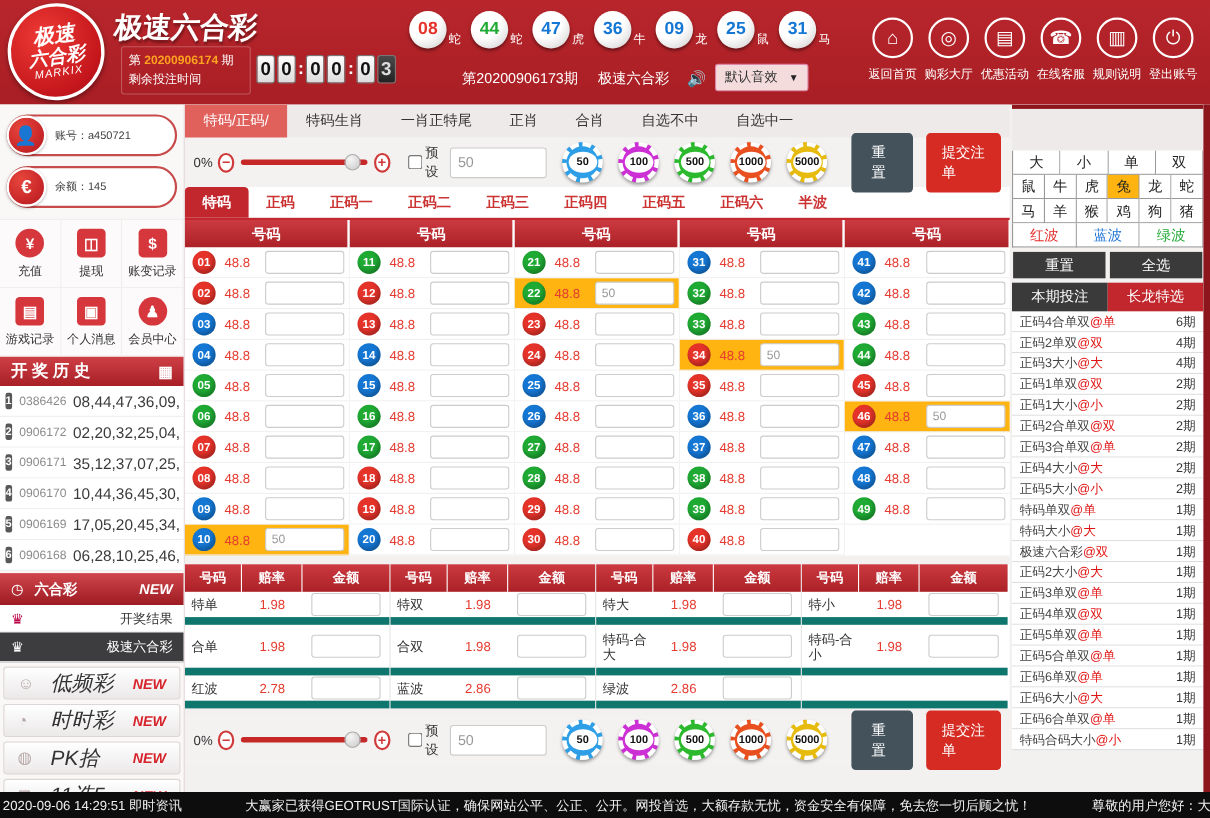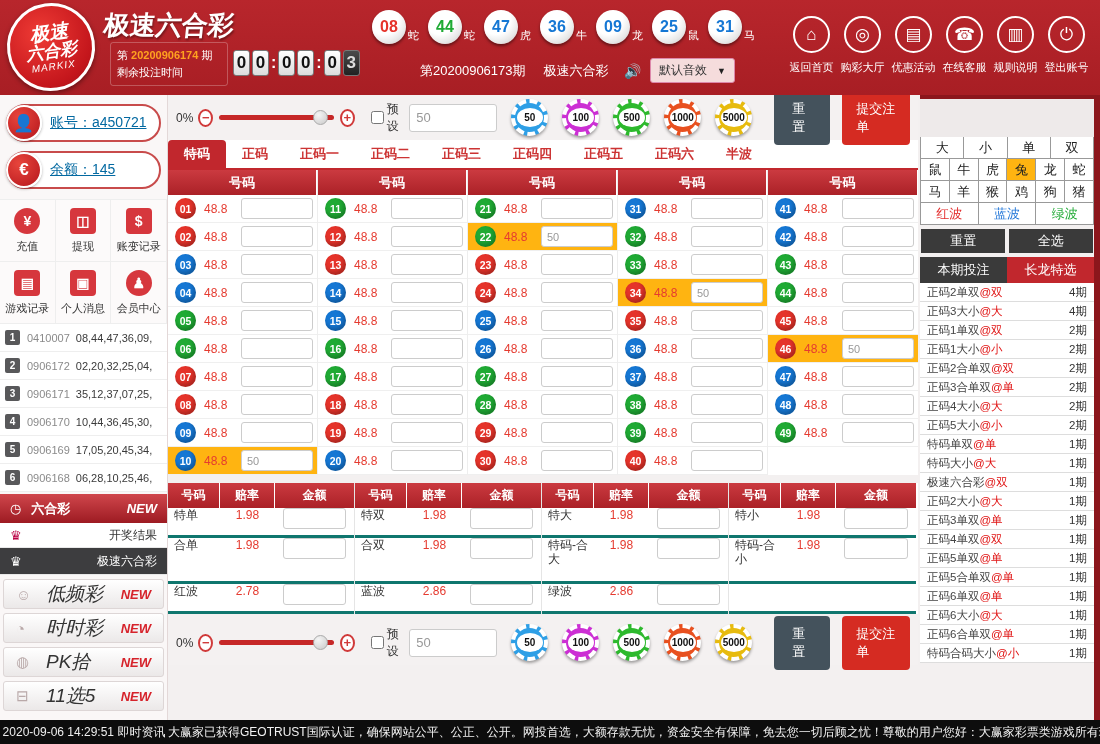--- a/index.html
+++ b/index.html
@@ -35,32 +35,32 @@
   .sound-dd .caret { margin-left:10px; font-size:9px; color:#222; }
   .hdr-nav { position:absolute; left:786px; top:16px; display:flex; }
   .nav-item { width:51px; display:flex; flex-direction:column; align-items:center; cursor:pointer; }
   .nav-circ { width:37px; height:37px; border:2px solid #fff; border-radius:50%; display:flex; align-items:center; justify-content:center; color:#fff; font-size:17px; }
   .nav-lbl { color:#fff; font-size:11px; margin-top:7px; white-space:nowrap; }
 
   
   .lsb { position:absolute; left:0; top:95px; width:168px; bottom:24px; background:#faf7f7; border-right:1px solid #e3d8d8; overflow:hidden; }
   .pill { margin:9px 6px 0 6px; height:38px; background:#fff; border:2px solid #c84b4b; border-radius:20px; display:flex; align-items:center; position:relative; }
   .pill-ic { width:36px; height:36px; margin-left:-2px; border-radius:50%; background:radial-gradient(circle at 35% 30%, #e8453c, #b5171d); border:2px solid #fff; box-shadow:0 1px 3px rgba(0,0,0,.3); color:#fff; display:flex; align-items:center; justify-content:center; font-size:17px; font-weight:bold; }
-  .pill-txt { font-size:14px; color:#0369a1; margin-left:8px;text-decoration:underline; }
+  .pill-txt { font-size:10px; color:#404040; margin-left:8px; }
   .wallet { display:grid; grid-template-columns:1fr 1fr 1fr; margin-top:10px; border-top:1px solid #eee; }
   .w-item { height:62px; display:flex; flex-direction:column; align-items:center; justify-content:center; border-right:1px solid #eee; border-bottom:1px solid #eee; cursor:pointer; background:#fcfafa; }
   .w-ic { width:26px; height:26px; border-radius:50%; background:#d6373d; color:#fff; font-size:14px; font-weight:bold; display:flex; align-items:center; justify-content:center; }
   .w-ic.sq { border-radius:4px; }
   .w-lbl { font-size:11px; color:#333; margin-top:5px; white-space:nowrap; }
   .hist-hd { height:27px; background:linear-gradient(#cf4046,#a81f26); color:#fff; display:flex; align-items:center; justify-content:space-between; padding:0 10px; font-weight:bold; font-size:15px; letter-spacing:4px; }
   .hist-hd .cal { font-size:14px; letter-spacing:0; }
   .hist-row { height:28px; background:#fff; border-bottom:1px solid #eee; display:flex; align-items:center; padding:0 5px; }
   .hist-badge { width:15px; height:15px; background:#58585a; color:#fff; font-size:10px; font-weight:bold; display:flex; align-items:center; justify-content:center; border-radius:2px; }
   .hist-period { color:#8a8a8a; font-size:11px; margin-left:7px; }
-  .hist-nums { color:#3a3a3a; font-size:11px; margin-left:6px; white-space:nowrap; }
+  .hist-nums { color:#3a3a3a; font-size:14px; margin-left:6px; white-space:nowrap; }
   .menu { margin-top:2px; }
   .m-head { height:29px; background:linear-gradient(#d0464c,#9d1b22); color:#fff; display:flex; align-items:center; padding:0 10px; font-size:13px; font-weight:bold; }
   .m-head .ic { margin-right:10px; font-weight:normal; }
   .m-head .new { margin-left:auto; font-style:italic; font-size:13px; }
   .m-sub { height:25px; background:#fff; border-bottom:1px solid #e8e8e8; display:flex; align-items:center; padding:0 10px; font-size:12px; color:#333; cursor:pointer; }
   .m-sub .ic { color:#b04; font-size:13px; }
   .m-sub .lbl { margin-left:auto; }
   .m-sub.active { background:#3d3d3f; color:#fff; height:27px; }
   .m-sub.active .ic { color:#fff; }
   .m-item { height:30px; margin:4px 3px 0 3px; background:linear-gradient(#ffffff,#ebe8e8); border:1px solid #ddd6d6; border-radius:3px; display:flex; align-items:center; padding:0 12px; cursor:pointer; }
@@ -98,21 +98,21 @@
   .nball { width:21px; height:21px; border-radius:50%; color:#fff; font-size:10.5px; font-weight:bold; display:flex; align-items:center; justify-content:center; flex:none; box-shadow:inset -2px -3px 4px rgba(0,0,0,.25); cursor:pointer; }
   .nball.red { background:#e5332a; } .nball.blue { background:#1577d4; } .nball.green { background:#1faa34; }
   .godds { color:#e53b30; font-size:12px; margin-left:8px; width:30px; }
   .ginput { width:72px; height:21px; border:1px solid #ccc; border-radius:3px; background:#fff; margin-left:auto; font-size:11px; color:#999; padding:0 5px; }
   .bet-tbl { display:flex; background:#fff; margin-top:8px; }
   .bt-group { width:187px; border-right:1px solid #e5e5e5; }
   .bt-group:last-child { border-right:none; }
   .bt-h { display:flex; height:25px; background:linear-gradient(#cb3a40,#ab2127); }
   .bt-h span { color:#fff; font-size:12px; font-weight:bold; display:flex; align-items:center; justify-content:center; border-right:1px solid #fff; }
   .bt-h .c1 { width:52px; } .bt-h .c2 { width:55px; } .bt-h .c3 { flex:1; border-right:none; }
-  .bt-r { display:flex; border-bottom:3px solid #0f766e; }
+  .bt-r { display:flex; align-items:center; border-bottom:7px solid #0f766e; }
   .bt-r.h1 { height:30px; } .bt-r.h2 { height:46px; } .bt-r.h3 { height:30px; }
   .bt-lbl { width:52px; font-size:12px; color:#333; padding-left:6px; line-height:14px; }
   .bt-odds { width:55px; font-size:12px; color:#e53b30; text-align:center; }
   .bt-in { flex:1; padding:0 8px; }
   .bt-in input { width:100%; height:21px; border:1px solid #ccc; border-radius:3px; font-size:11px; padding:0 4px; color:#999; }
 
   
   .rp { position:absolute; left:920px; top:95px; width:174px; bottom:24px; overflow:hidden; }
   .rp-gap { height:42px; background:#eeeaea; border-top:4px solid #8c161c; }
   .rp-hd { height:27px; background:#c1272d; color:#fff; font-size:15px; font-weight:bold; letter-spacing:2px; display:flex; align-items:center; justify-content:center; }
@@ -127,21 +127,21 @@
   .rtab.active { background:#c1272d; }
   .trend { height:19px; background:#fff; border-bottom:1px solid #ddd; display:flex; align-items:center; padding:0 7px; font-size:11.5px; }
   .t-name { color:#444; }
   .t-at { color:#e01212; }
   .t-count { margin-left:auto; color:#333; }
   .right-edge { position:absolute; right:0; top:95px; bottom:24px; width:6px; background:#8c161c; }
 
   
   .ftr { position:absolute; left:0; bottom:0; width:1100px; height:24px; background:#0d0d0d; display:flex; align-items:center; overflow:hidden; }
   .ftr-time { width:168px; flex:none; color:#eee; font-size:12px; text-align:center; white-space:nowrap; }
-  .ftr-m { color:#f2f2f2; font-size:12px; white-space:nowrap; }
+  .ftr-m { color:#f2f2f2; font-size:12px; white-space:nowrap; margin-left:55px; }
 </style>
 </head>
 <body>
 
 <div class="app">
 
   <div class="hdr">
     <div class="logo">
       <span class="l1">极速</span>
       <span class="l2">六合彩</span>
@@ -258,24 +258,28 @@
         </div>
         <div class="w-item">
           <div class="w-ic sq">▣</div>
           <div class="w-lbl">个人消息</div>
         </div>
         <div class="w-item">
           <div class="w-ic">♟</div>
           <div class="w-lbl">会员中心</div>
         </div>
       </div>
+    <div class="hist-hd">
+      <span>开奖历史</span>
+      <span class="cal">▦</span>
+    </div>
     <div id="histlist">
         <div class="hist-row">
           <span class="hist-badge">1</span>
-          <span class="hist-period">0410007</span>
+          <span class="hist-period">0386426</span>
           <span class="hist-nums">08,44,47,36,09,</span>
         </div>
         <div class="hist-row">
           <span class="hist-badge">2</span>
           <span class="hist-period">0906172</span>
           <span class="hist-nums">02,20,32,25,04,</span>
         </div>
         <div class="hist-row">
           <span class="hist-badge">3</span>
           <span class="hist-period">0906171</span>
@@ -328,20 +332,29 @@
         </div>
         <div class="m-item">
           <span class="ic">⊟</span>
           <span class="lbl">11选5</span>
           <span class="new">NEW</span>
         </div>
       </div>
   </div>
 
   <div class="main">
+    <div class="tabs" id="tabs">
+        <div class="tab active">特码/正码/</div>
+        <div class="tab">特码生肖</div>
+        <div class="tab">一肖正特尾</div>
+        <div class="tab">正肖</div>
+        <div class="tab">合肖</div>
+        <div class="tab">自选不中</div>
+        <div class="tab">自选中一</div>
+      </div>
     <div class="ctrl" id="ctrl1">
         <span class="pct">0%</span>
         <span class="s-btn">−</span>
         <div class="s-track">
           <div class="s-knob"></div>
         </div>
         <span class="s-btn">+</span>
         <label class="preset">
           <input type="checkbox" style="">
           <span>预设</span>
@@ -792,20 +805,24 @@
     <div class="qbtns">
       <div class="qbtn">重置</div>
       <div class="qbtn">全选</div>
     </div>
     <div class="rtabs" id="rtabs">
         <div class="rtab">本期投注</div>
         <div class="rtab active">长龙特选</div>
       </div>
     <div id="trends">
         <div class="trend">
+          <span><span class="t-name">正码4合单双</span><span class="t-at">@单</span></span>
+          <span class="t-count">6期</span>
+        </div>
+        <div class="trend">
           <span><span class="t-name">正码2单双</span><span class="t-at">@双</span></span>
           <span class="t-count">4期</span>
         </div>
         <div class="trend">
           <span><span class="t-name">正码3大小</span><span class="t-at">@大</span></span>
           <span class="t-count">4期</span>
         </div>
         <div class="trend">
           <span><span class="t-name">正码1单双</span><span class="t-at">@双</span></span>
           <span class="t-count">2期</span>

